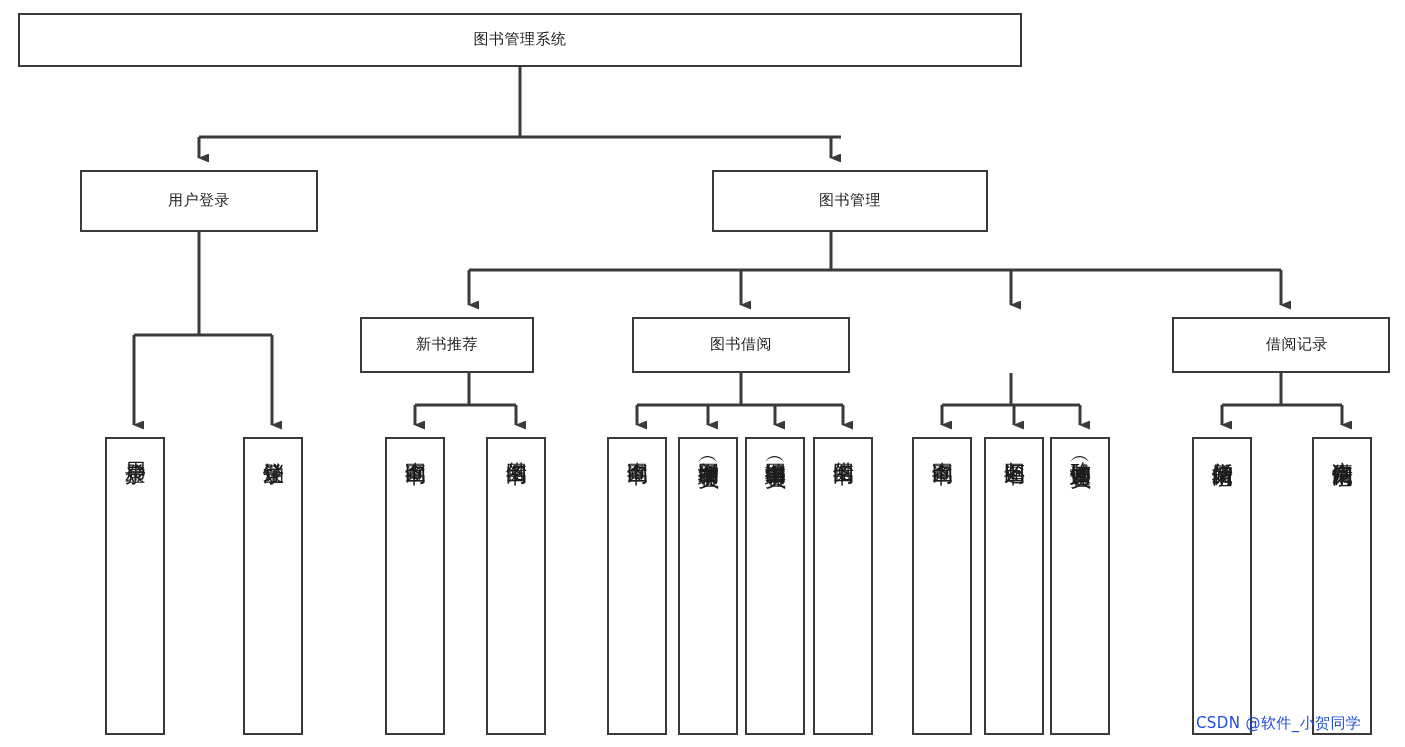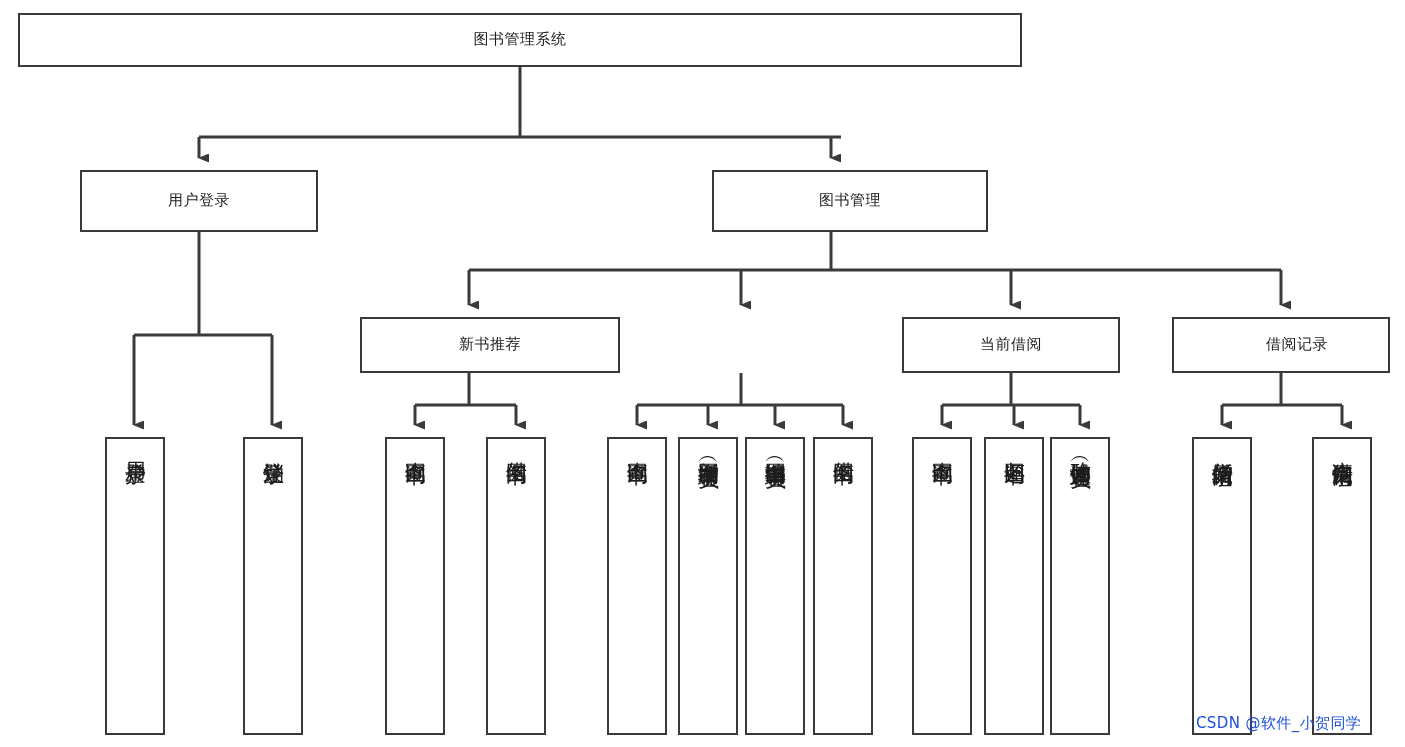--- a/index.html
+++ b/index.html
@@ -129,25 +129,25 @@
     <span class="node-label">图书管理系统</span>
   </div>
 
   <div class="node horiz" style="left:80px;top:170px;width:238px;height:62px;">
     <span class="node-label">用户登录</span>
   </div>
   <div class="node horiz" style="left:712px;top:170px;width:276px;height:62px;">
     <span class="node-label">图书管理</span>
   </div>
 
-  <div class="node horiz" style="left:360px;top:317px;width:260px;height:56px;">
+  <div class="node horiz" style="left:360px;top:317px;width:174px;height:56px;">
     <span class="node-label">新书推荐</span>
   </div>
-  <div class="node horiz" style="left:902px;top:317px;width:218px;height:56px;">
-    <span class="node-label">当前借阅</span>
+  <div class="node horiz" style="left:632px;top:317px;width:218px;height:56px;">
+    <span class="node-label">图书借阅</span>
   </div>
   <div class="node horiz" style="left:1172px;top:317px;width:218px;height:56px;padding-left:32px;">
     <span class="node-label">借阅记录</span>
   </div>
 
   <div class="node leaf" style="left:105px;top:437px;width:60px;height:298px;">
     <span class="node-label">用户登录</span>
   </div>
   <div class="node leaf" style="left:243px;top:437px;width:60px;height:298px;">
     <span class="node-label">注销登录</span>

